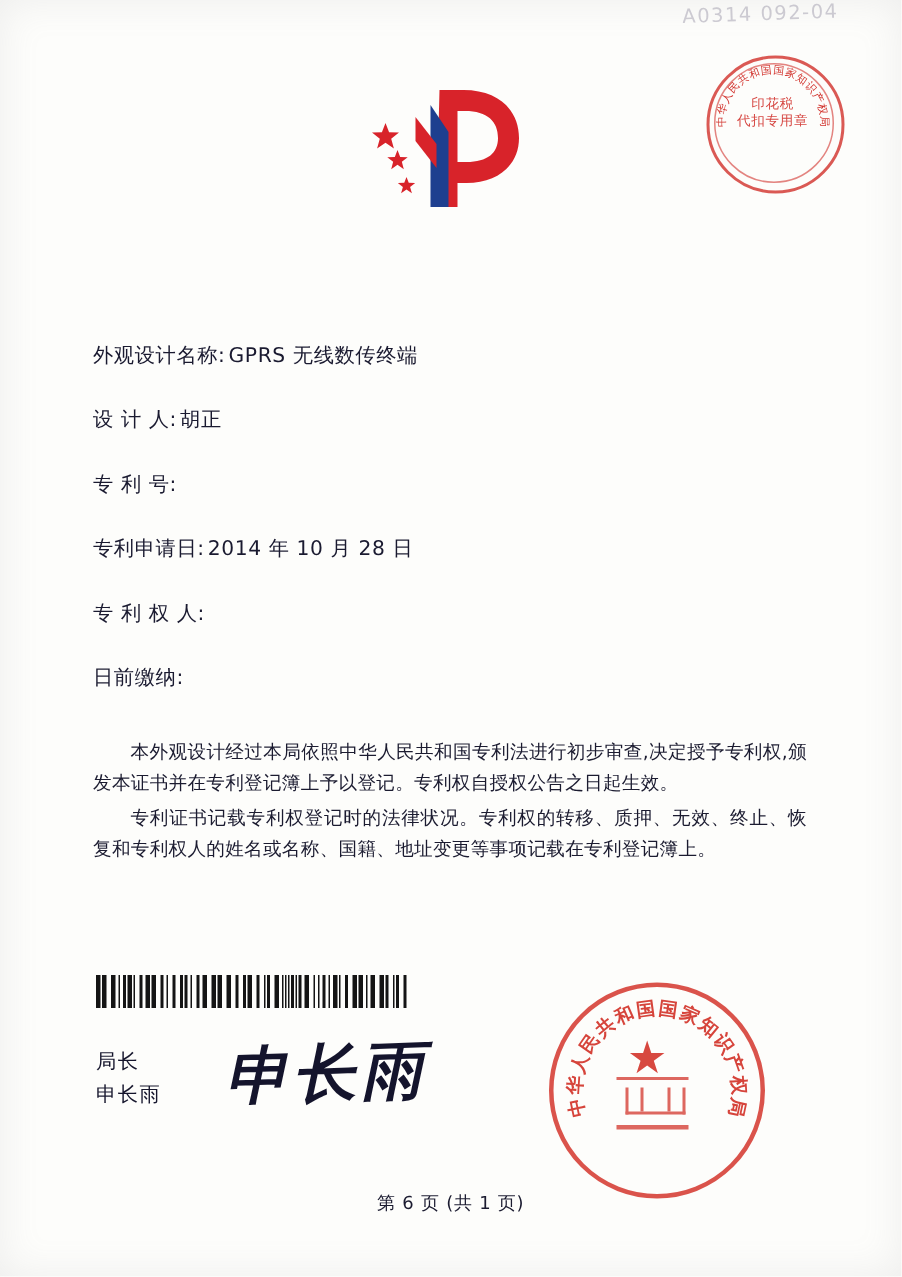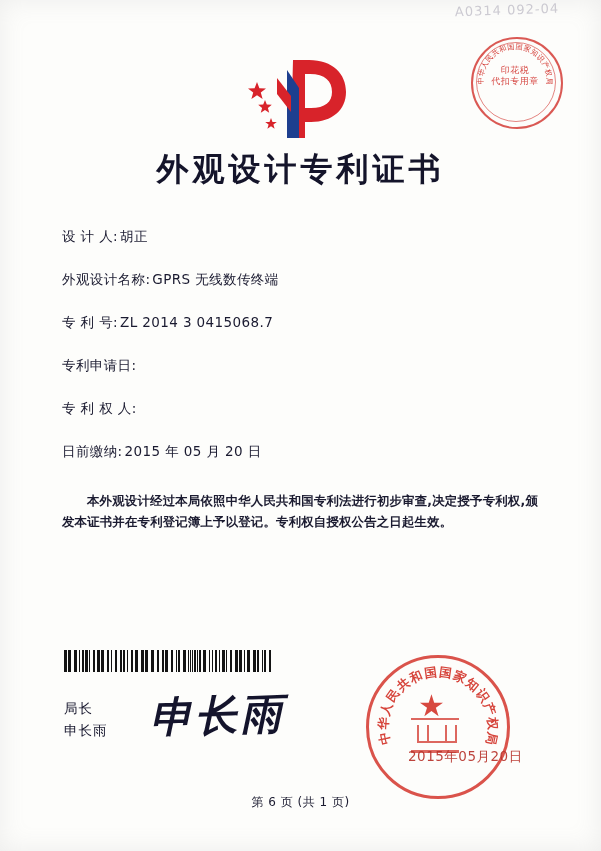--- a/index.html
+++ b/index.html
@@ -162,21 +162,20 @@
     width: 476px;
     font-size: 12.4px;
     line-height: 21px;
     color: #1b1b30;
     text-align: justify;
     letter-spacing: 0.2px;
   }
   .body-text p {
     margin: 0 0 2px 0;
     text-indent: 25px;
-    font-weight: bold;
   }
 
   
   .barcode {
     position: absolute;
     left: 64px;
     top: 650px;
     width: 210px;
     height: 22px;
   }
@@ -330,49 +329,48 @@
       <path d="M40 18 L52 36 L52 86 L40 86 Z" fill="#1e3f8f"></path>
       <path d="M30 26 L44 44 L44 60 L30 42 Z" fill="#d8232a"></path>
       <g fill="#d8232a">
         <polygon points="10,30 12.4,36.2 19,36.4 13.8,40.5 15.6,47 10,43.2 4.4,47 6.2,40.5 1,36.4 7.6,36.2"></polygon>
         <polygon points="18,48 19.8,52.6 24.8,52.8 20.9,55.9 22.2,60.8 18,57.9 13.8,60.8 15.1,55.9 11.2,52.8 16.2,52.6"></polygon>
         <polygon points="24,66 25.5,69.9 29.8,70 26.4,72.6 27.6,76.8 24,74.3 20.4,76.8 21.6,72.6 18.2,70 22.5,69.9"></polygon>
       </g>
     </svg>
   </div>
 
-  <div class="doc-title">外观设计专利证书</div>
 
   <div class="fields">
+    <div class="field-row">
+      <span class="field-label">外观设计名称:</span>
+      <span class="field-value">GPRS 无线数传终端</span>
+    </div>
     <div class="field-row">
       <span class="field-label">设 计 人:</span>
       <span class="field-value">胡正</span>
     </div>
     <div class="field-row">
-      <span class="field-label">外观设计名称:</span>
-      <span class="field-value">GPRS 无线数传终端</span>
-    </div>
-    <div class="field-row">
       <span class="field-label">专 利 号:</span>
-      <span class="field-value">ZL 2014 3 0415068.7</span>
     </div>
     <div class="field-row">
       <span class="field-label">专利申请日:</span>
+      <span class="field-value">2014 年 10 月 28 日</span>
     </div>
     <div class="field-row">
       <span class="field-label">专 利 权 人:</span>
     </div>
     <div class="field-row">
       <span class="field-label">日前缴纳:</span>
-      <span class="field-value">2015 年 05 月 20 日</span>
     </div>
   </div>
 
   <div class="body-text">
     <p>本外观设计经过本局依照中华人民共和国专利法进行初步审查,决定授予专利权,颁发本证书并在专利登记簿上予以登记。专利权自授权公告之日起生效。</p>
+    <p>专利证书记载专利权登记时的法律状况。专利权的转移、质押、无效、终止、恢复和专利权人的姓名或名称、国籍、地址变更等事项记载在专利登记簿上。</p>
   </div>
 
   <div class="barcode" id="barcode"><i style="width: 3px; margin-right: 1px;"></i><i style="width: 3px; margin-right: 3px;"></i><i style="width: 3px; margin-right: 2px;"></i><i style="width: 1px; margin-right: 2px;"></i><i style="width: 2px; margin-right: 1px;"></i><i style="width: 3px; margin-right: 1px;"></i><i style="width: 1px; margin-right: 3px;"></i><i style="width: 2px; margin-right: 2px;"></i><i style="width: 3px; margin-right: 1px;"></i><i style="width: 3px; margin-right: 3px;"></i><i style="width: 2px; margin-right: 2px;"></i><i style="width: 1px; margin-right: 3px;"></i><i style="width: 2px; margin-right: 3px;"></i><i style="width: 2px; margin-right: 1px;"></i><i style="width: 2px; margin-right: 2px;"></i><i style="width: 1px; margin-right: 3px;"></i><i style="width: 2px; margin-right: 2px;"></i><i style="width: 3px; margin-right: 3px;"></i><i style="width: 3px; margin-right: 1px;"></i><i style="width: 3px; margin-right: 3px;"></i><i style="width: 3px; margin-right: 3px;"></i><i style="width: 2px; margin-right: 3px;"></i><i style="width: 2px; margin-right: 1px;"></i><i style="width: 3px; margin-right: 3px;"></i><i style="width: 2px; margin-right: 3px;"></i><i style="width: 1px; margin-right: 1px;"></i><i style="width: 2px; margin-right: 3px;"></i><i style="width: 3px; margin-right: 2px;"></i><i style="width: 1px; margin-right: 1px;"></i><i style="width: 1px; margin-right: 1px;"></i><i style="width: 1px; margin-right: 1px;"></i><i style="width: 2px; margin-right: 1px;"></i><i style="width: 1px; margin-right: 1px;"></i><i style="width: 2px; margin-right: 2px;"></i><i style="width: 3px; margin-right: 3px;"></i><i style="width: 1px; margin-right: 2px;"></i><i style="width: 1px; margin-right: 2px;"></i><i style="width: 2px; margin-right: 2px;"></i><i style="width: 1px; margin-right: 2px;"></i><i style="width: 3px; margin-right: 1px;"></i><i style="width: 1px; margin-right: 3px;"></i><i style="width: 2px; margin-right: 3px;"></i><i style="width: 3px; margin-right: 1px;"></i><i style="width: 3px; margin-right: 2px;"></i><i style="width: 1px; margin-right: 2px;"></i><i style="width: 3px; margin-right: 3px;"></i><i style="width: 3px; margin-right: 1px;"></i><i style="width: 2px; margin-right: 3px;"></i><i style="width: 1px; margin-right: 1px;"></i><i style="width: 2px; margin-right: 3px;"></i><i style="width: 2px; margin-right: 1px;"></i></div>
 
   <div class="sign-label">
     <div>局长</div>
     <div>申长雨</div>
   </div>
   <div class="sign-script">申长雨</div>
 
@@ -390,16 +388,15 @@
         <span style="transform: translate(21.5657px, -49.5068px) rotate(383.538deg) translate(-50%, -50%);">家</span>
         <span style="transform: translate(34.1521px, -41.8287px) rotate(399.231deg) translate(-50%, -50%);">知</span>
         <span style="transform: translate(44.1926px, -31.0325px) rotate(414.923deg) translate(-50%, -50%);">识</span>
         <span style="transform: translate(50.9388px, -17.923px) rotate(430.615deg) translate(-50%, -50%);">产</span>
         <span style="transform: translate(53.8879px, -3.47751px) rotate(446.308deg) translate(-50%, -50%);">权</span>
         <span style="transform: translate(52.82px, 11.2272px) rotate(462deg) translate(-50%, -50%);">局</span>
       </div>
     <div class="star">★</div>
     <div class="emblem"></div>
   </div>
-  <div class="seal-date">2015年05月20日</div>
 
   <div class="page-footer">第 6 页 (共 1 页)</div>
 </div>
 
 </body></html>

